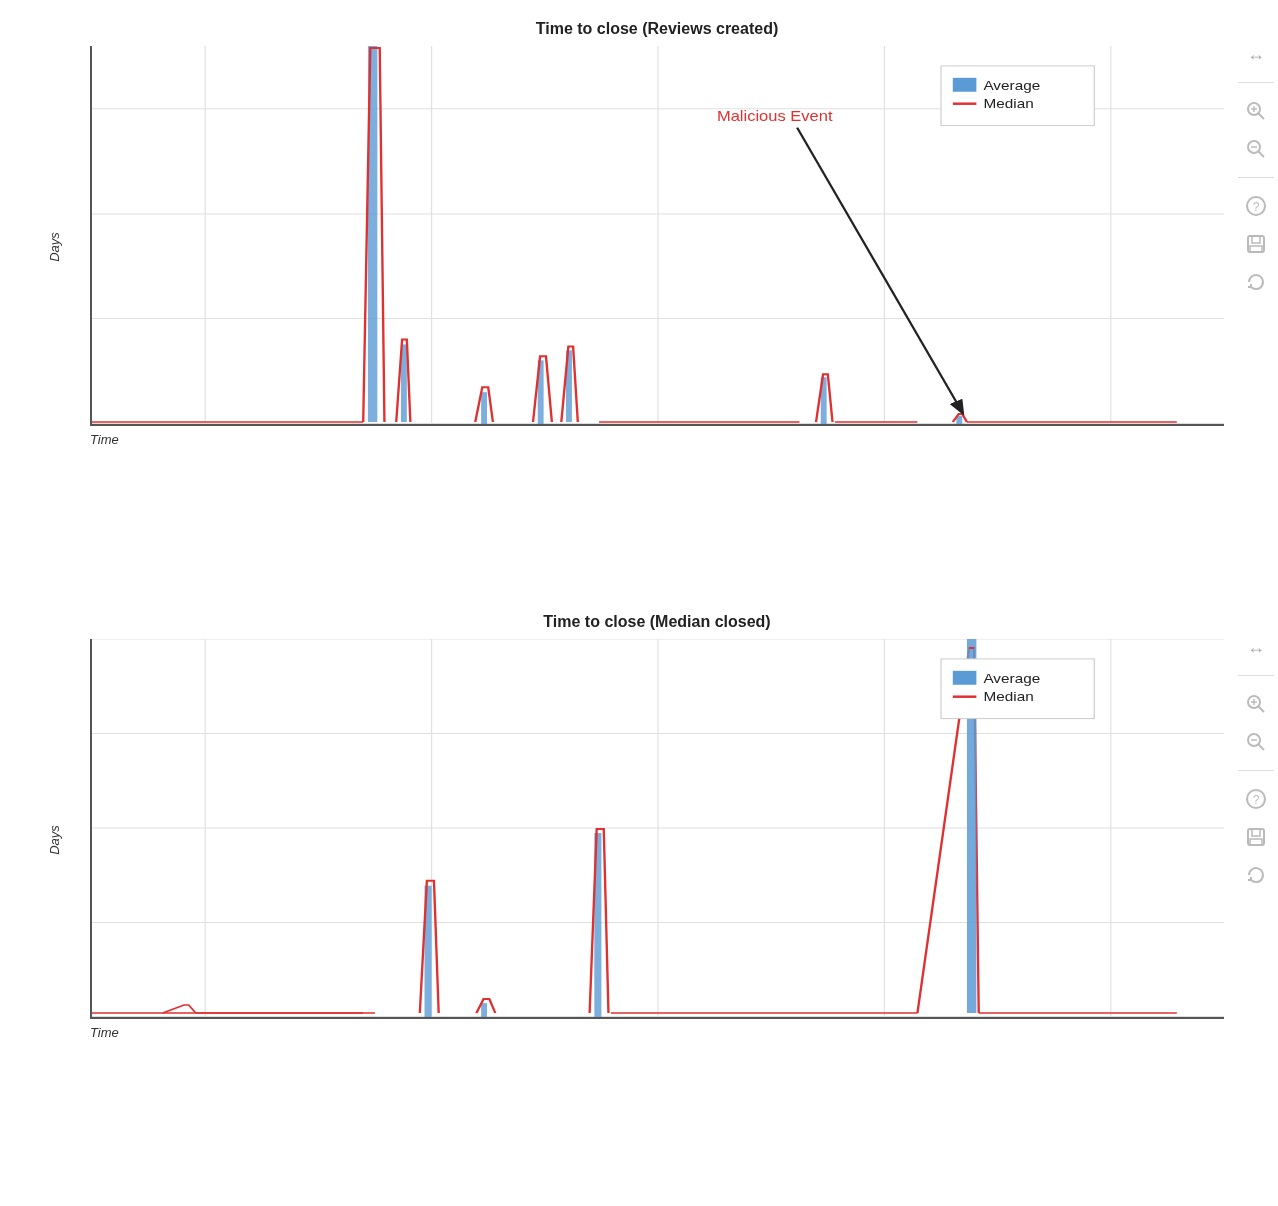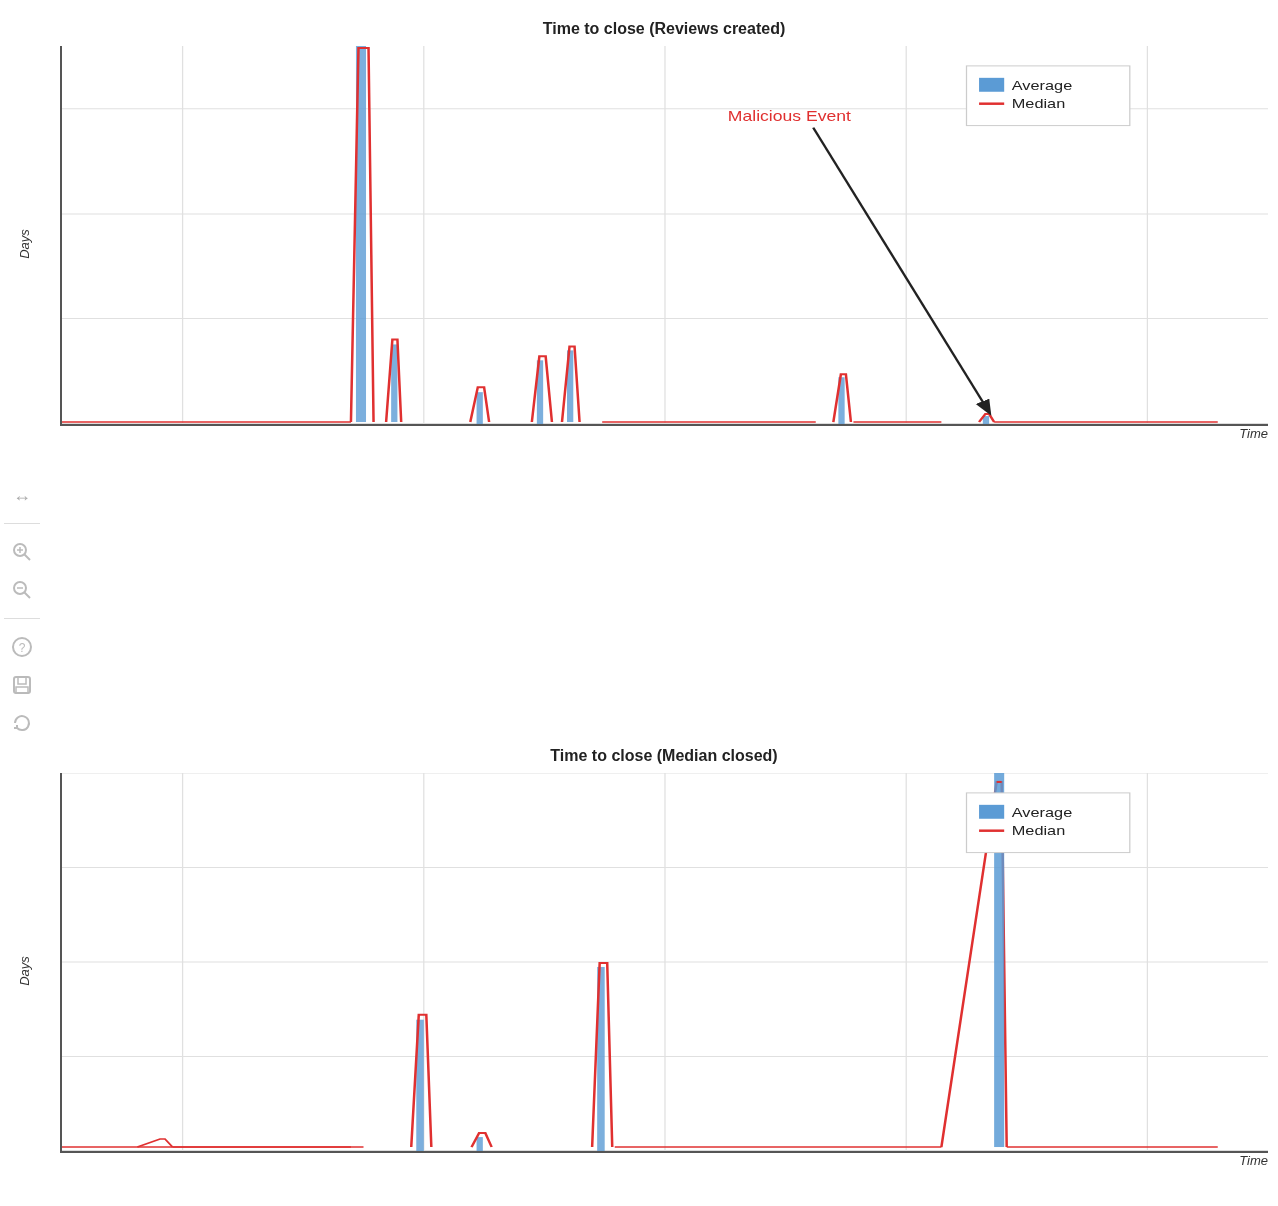--- a/index.html
+++ b/index.html
@@ -12,23 +12,24 @@
     }
     .page {
       display: flex;
       flex-direction: column;
       width: 1278px;
       height: 1206px;
       padding: 10px 0;
     }
     .chart-section {
       display: flex;
-      flex-direction: column;
+      flex-direction: row;
       flex: 1;
       position: relative;
+      padding-left: 30px;
     }
     .chart-wrapper {
       flex: 1;
       position: relative;
       padding: 10px 10px 10px 60px;
     }
     .chart-title {
       text-align: center;
       font-size: 16px;
       font-weight: bold;
@@ -50,25 +51,25 @@
       position: absolute;
       left: -50px;
       top: 50%;
       transform: translateY(-50%) rotate(-90deg);
       font-size: 13px;
       font-style: italic;
       color: #333;
       white-space: nowrap;
     }
     .x-axis-label {
-      text-align: right;
+      text-align: left;
       font-size: 13px;
       font-style: italic;
       color: #333;
-      margin-top: 0;
+      margin-top: 6px;
     }
     .toolbar {
       display: flex;
       flex-direction: column;
       align-items: center;
       justify-content: flex-start;
       padding: 30px 4px 0 4px;
       width: 44px;
       gap: 10px;
     }

